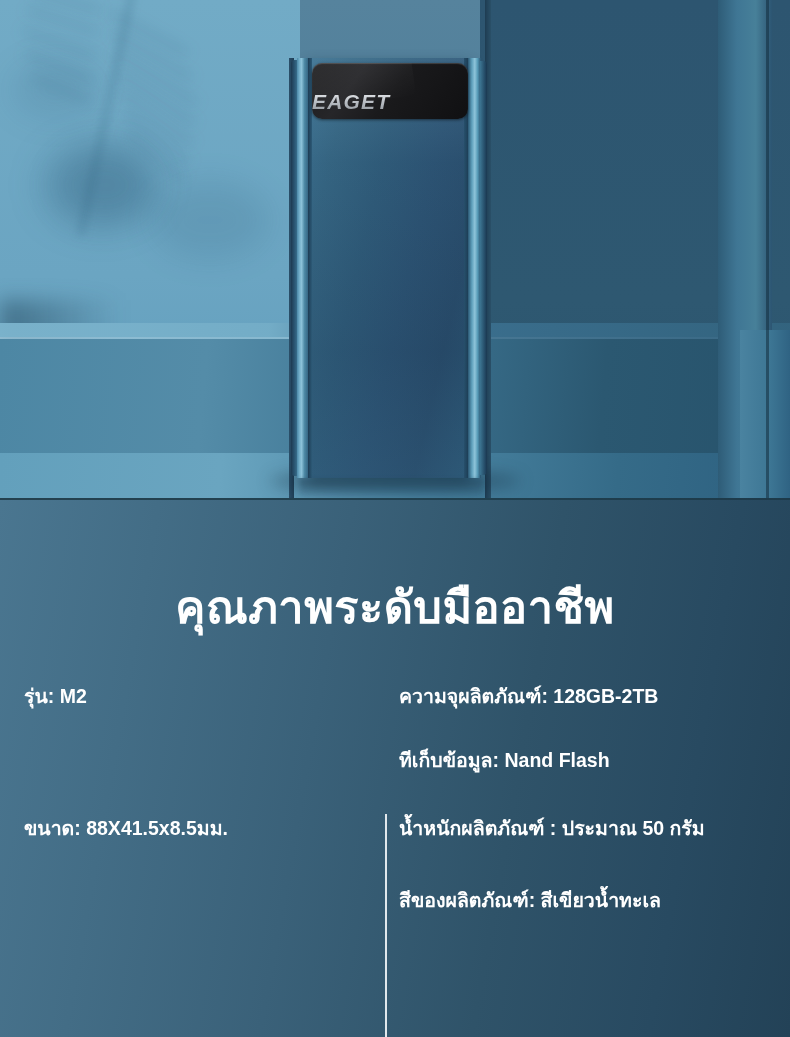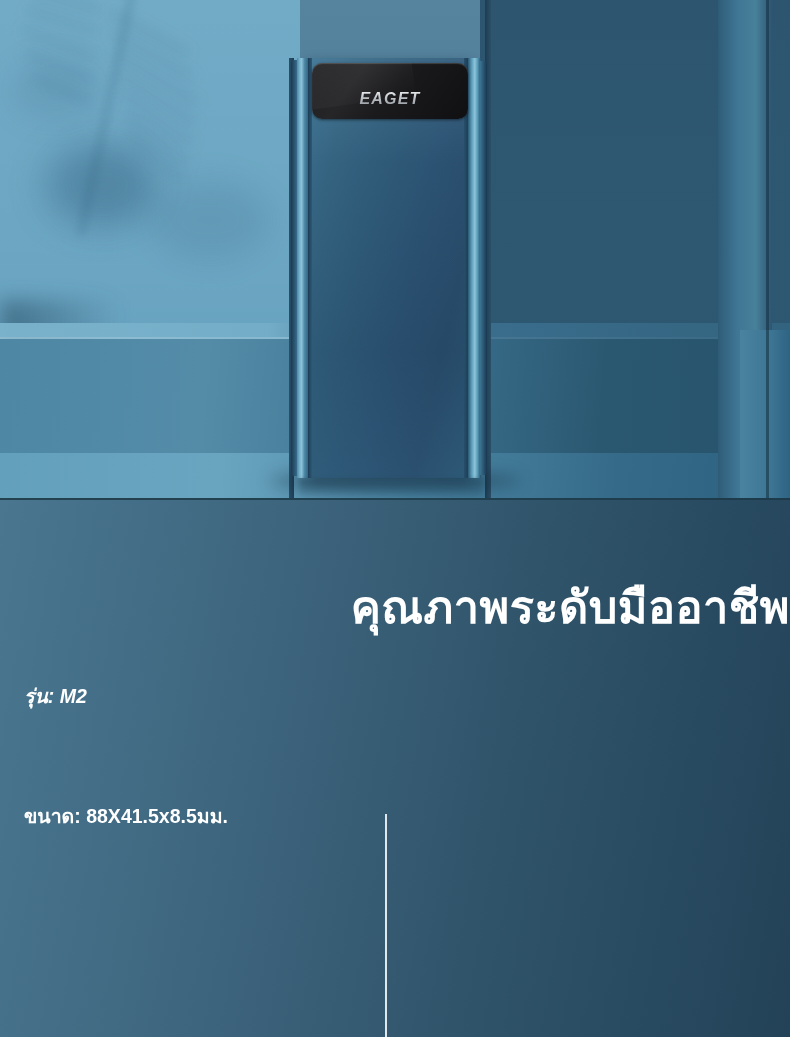--- a/index.html
+++ b/index.html
@@ -223,25 +223,24 @@
     position: absolute;
     left: -10px; top: -26px;
     width: 110px; height: 66px;
     background: linear-gradient(160deg, rgba(255,255,255,.10), rgba(255,255,255,0));
     transform: rotate(-8deg);
   }
   .brand {
     position: absolute;
     left: 0; right: 0;
     top: 27px;
-    text-align: center;
     font-family: "Liberation Sans", "DejaVu Sans", sans-serif;
     font-weight: bold;
     font-style: italic;
-    font-size: 16px;
+    font-size: 21px;
     letter-spacing: 1.2px;
     color: #d8dade;
     background: linear-gradient(180deg, #f2f4f6 0%, #b9bec4 50%, #8d9399 100%);
     -webkit-background-clip: text;
     background-clip: text;
     -webkit-text-fill-color: transparent;
   }
   
   .dev-reflection {
     position: absolute;
@@ -263,21 +262,21 @@
   .specs-section {
     position: absolute;
     left: 0; top: 500px;
     width: 790px; height: 537px;
     background: linear-gradient(100deg, #4a7690 0%, #436d86 18%, #3a6179 40%, #2f5369 64%, #284a61 84%, #234257 100%);
   }
   .title {
     position: absolute;
     left: 0; right: 0;
     top: 84px;
-    text-align: right;
+    text-align: center;
     color: #ffffff;
     font-weight: bold;
     font-size: 45px;
     line-height: 1.05;
     letter-spacing: .5px;
     white-space: nowrap;
   }
   .divider {
     position: absolute;
     left: 385px; top: 157px;
@@ -299,23 +298,23 @@
   .col-right { left: 389px; width: 401px; }
   .spec-row {
     position: absolute;
     color: #ffffff;
     font-size: 19.5px;
     font-weight: bold;
     white-space: nowrap;
   }
   .col-left .spec-row { left: 24px; }
   .col-right .spec-row { left: 10px; }
-  .r1 { top: 24px; font-style: italic; }
+  .r1 { top: 24px; }
   .r2 { top: 88px; }
-  .r3 { top: 144px; }
+  .r3 { top: 156px; }
   .r4 { top: 228px; }
 </style>
 </head>
 <body>
 
 <div class="page">
 
   <div class="hero">
 
     <div class="wall-left"></div>
@@ -381,16 +380,22 @@
     <div class="title">คุณภาพระดับมืออาชีพ</div>
 
     <div class="spec-grid">
       <div class="divider"></div>
 
       <div class="col col-left">
         <div class="spec-row r1">รุ่น: M2</div>
         <div class="spec-row r3">ขนาด: 88X41.5x8.5มม.</div>
       </div>
 
+      <div class="col col-right">
+        <div class="spec-row r1">ความจุผลิตภัณฑ์: 128GB-2TB</div>
+        <div class="spec-row r2">ทีเก็บข้อมูล: Nand Flash</div>
+        <div class="spec-row r3">น้ำหนักผลิตภัณฑ์ : ประมาณ 50 กรัม</div>
+        <div class="spec-row r4">สีของผลิตภัณฑ์: สีเขียวน้ำทะเล</div>
+      </div>
     </div>
   </div>
 
 </div>
 
 </body></html>

